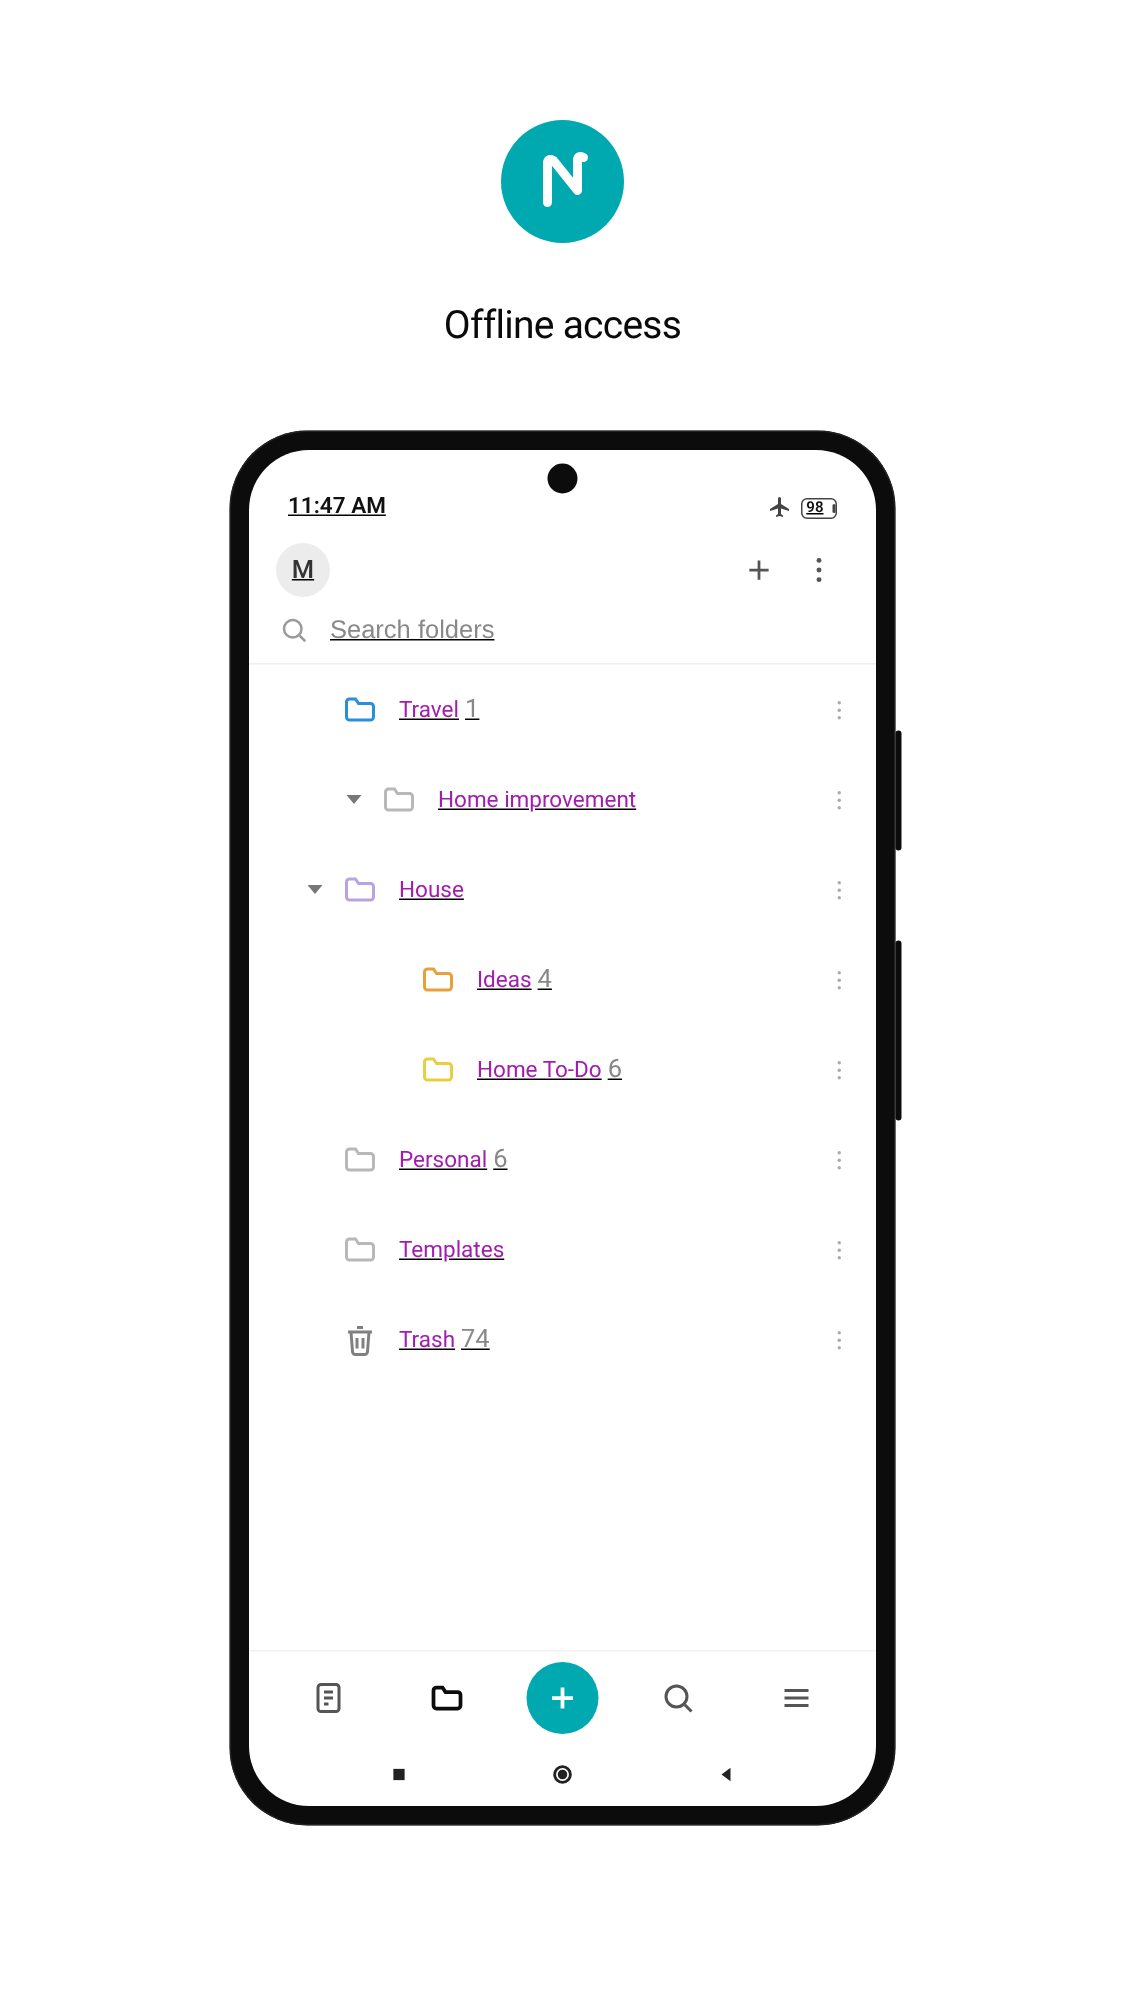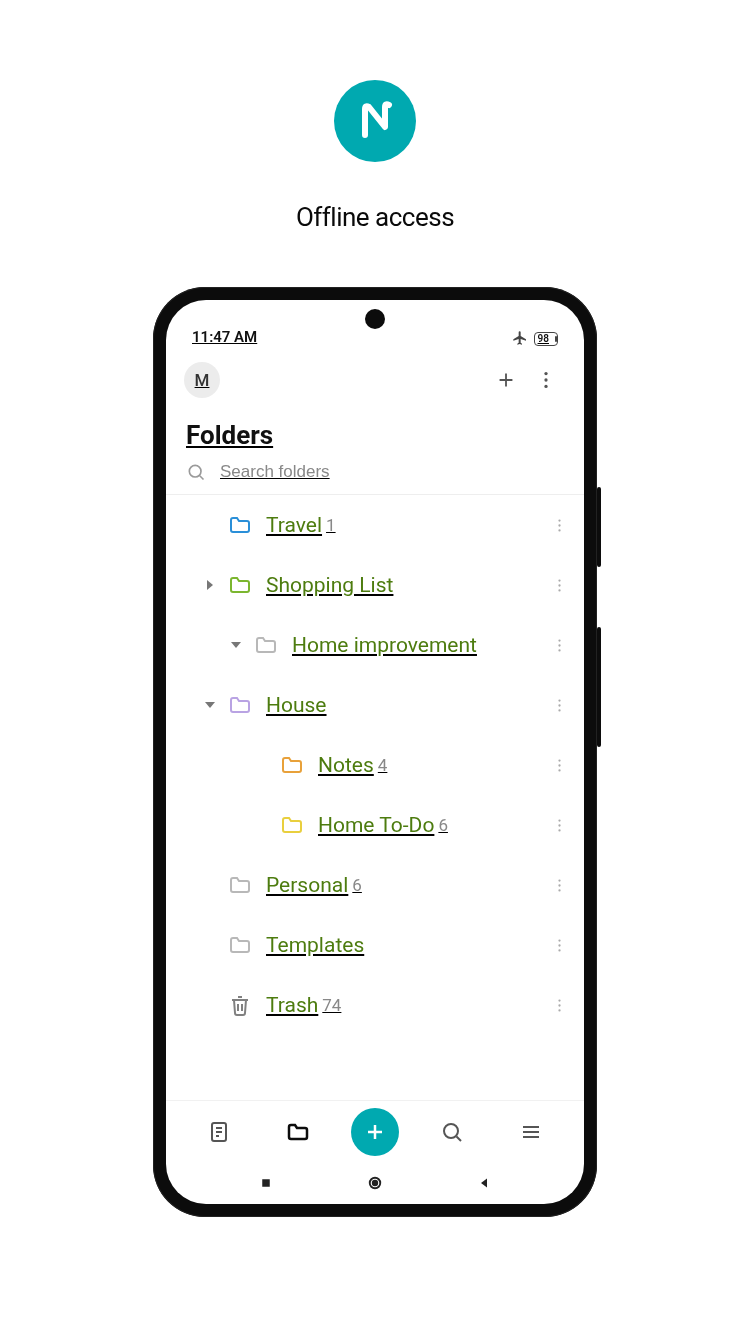--- a/index.html
+++ b/index.html
@@ -147,21 +147,21 @@
   .chev-slot {
     width: 36px; display:flex; align-items:center; justify-content:center;
     color:#777;
   }
   .chev-slot svg { width: 12px; height: 12px; }
   .folder-icon {
     width: 24px; height: 24px;
     margin-right: 14px;
     flex-shrink: 0;
   }
-  .folder-label { font-size: 21px; color: #4d7c0f; }
+  .folder-label { font-size: 15px; color: #a21caf; }
   .folder-count { color: #888; margin-left: 4px; font-size: 17px; }
   .row-spacer { flex: 1; }
   .row-menu { width: 30px; display:flex; align-items:center; justify-content:center; color:#aaa; }
   .row-menu svg { width: 17px; height: 17px; }
 
   
   .indent { width: 26px; flex-shrink:0; }
 
   
   .bottom-nav {
@@ -237,21 +237,20 @@
       </div>
       <div class="icon-btn">
         <svg viewBox="0 0 24 24" fill="currentColor">
             <circle cx="12" cy="5" r="1.8"></circle>
             <circle cx="12" cy="12" r="1.8"></circle>
             <circle cx="12" cy="19" r="1.8"></circle>
           </svg>
       </div>
     </div>
 
-    <div class="page-title">Folders</div>
 
     <div class="search-row">
       <svg viewBox="0 0 24 24" fill="none" stroke="currentColor" stroke-width="2">
           <circle cx="11" cy="11" r="7"></circle>
           <line x1="21" y1="21" x2="16.5" y2="16.5"></line>
         </svg>
       <input class="search-input" placeholder="Search folders" style="">
     </div>
 
     <div class="folder-list" id="folder-list">
@@ -267,40 +266,20 @@
           <div class="row-menu">
             <svg viewBox="0 0 24 24" fill="currentColor">
               <circle cx="12" cy="5" r="1.6"></circle>
               <circle cx="12" cy="12" r="1.6"></circle>
               <circle cx="12" cy="19" r="1.6"></circle>
             </svg>
           </div>
         </div>
         <div class="folder-row">
           <div class="indent"></div>
-          <div class="chev-slot">
-            <svg viewBox="0 0 12 12" fill="currentColor">
-              <path d="M3 1 L9 6 L3 11 Z"></path>
-            </svg>
-          </div>
-          <svg class="folder-icon" viewBox="0 0 24 24" fill="none" stroke="#7bb62f" stroke-width="2">
-            <path d="M3 7a2 2 0 0 1 2-2h4l2 3h8a2 2 0 0 1 2 2v7a2 2 0 0 1-2 2H5a2 2 0 0 1-2-2V7z"></path>
-          </svg>
-          <span class="folder-label">Shopping List</span>
-          <div class="row-spacer"></div>
-          <div class="row-menu">
-            <svg viewBox="0 0 24 24" fill="currentColor">
-              <circle cx="12" cy="5" r="1.6"></circle>
-              <circle cx="12" cy="12" r="1.6"></circle>
-              <circle cx="12" cy="19" r="1.6"></circle>
-            </svg>
-          </div>
-        </div>
-        <div class="folder-row">
-          <div class="indent"></div>
           <div class="indent"></div>
           <div class="chev-slot">
             <svg viewBox="0 0 12 12" fill="currentColor">
               <path d="M1 3 L11 3 L6 9 Z"></path>
             </svg>
           </div>
           <svg class="folder-icon" viewBox="0 0 24 24" fill="none" stroke="#b8b8b8" stroke-width="2">
             <path d="M3 7a2 2 0 0 1 2-2h4l2 3h8a2 2 0 0 1 2 2v7a2 2 0 0 1-2 2H5a2 2 0 0 1-2-2V7z"></path>
           </svg>
           <span class="folder-label">Home improvement</span>
@@ -334,21 +313,21 @@
           </div>
         </div>
         <div class="folder-row">
           <div class="indent"></div>
           <div class="indent"></div>
           <div class="indent"></div>
           <div class="chev-slot"></div>
           <svg class="folder-icon" viewBox="0 0 24 24" fill="none" stroke="#e8a13a" stroke-width="2">
             <path d="M3 7a2 2 0 0 1 2-2h4l2 3h8a2 2 0 0 1 2 2v7a2 2 0 0 1-2 2H5a2 2 0 0 1-2-2V7z"></path>
           </svg>
-          <span class="folder-label">Notes</span>
+          <span class="folder-label">Ideas</span>
           <span class="folder-count">4</span>
           <div class="row-spacer"></div>
           <div class="row-menu">
             <svg viewBox="0 0 24 24" fill="currentColor">
               <circle cx="12" cy="5" r="1.6"></circle>
               <circle cx="12" cy="12" r="1.6"></circle>
               <circle cx="12" cy="19" r="1.6"></circle>
             </svg>
           </div>
         </div>

